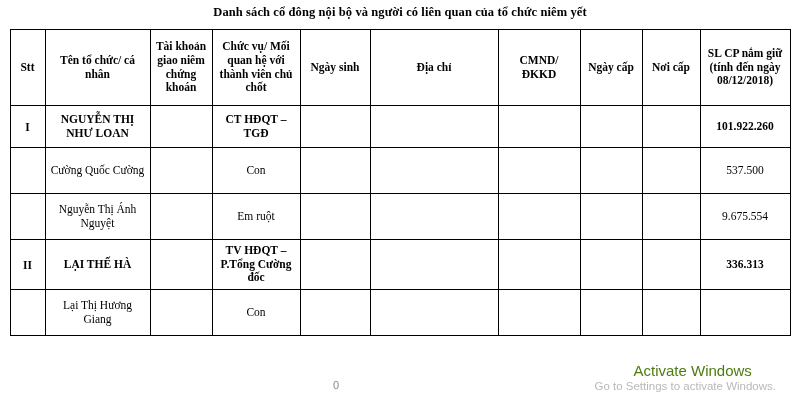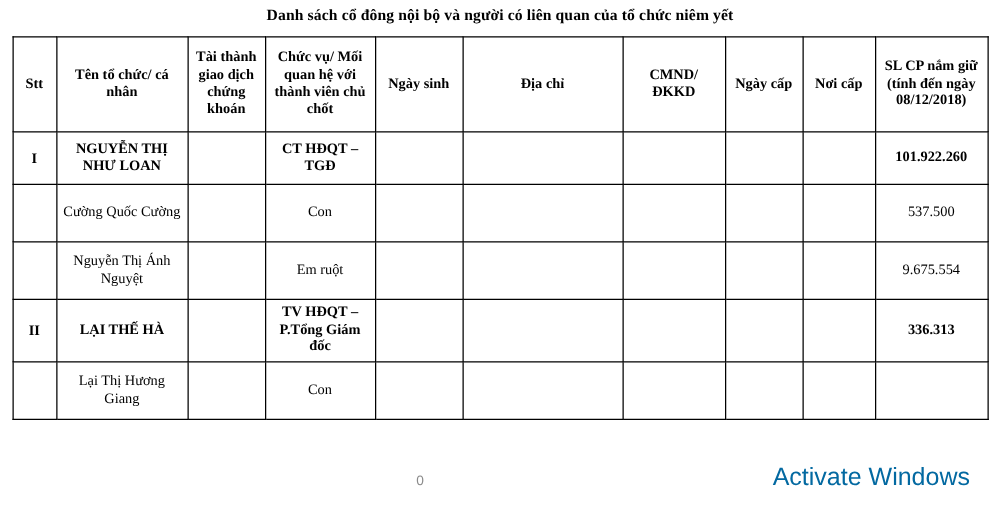--- a/index.html
+++ b/index.html
@@ -86,23 +86,23 @@
     position: absolute;
     right: 24px;
     bottom: 14px;
     text-align: left;
     color: #b9b9b9;
     font-family: "Liberation Sans", sans-serif;
     pointer-events: none;
     user-select: none;
   }
   .watermark .wm-title {
-    font-size: 20px;
+    font-size: 15px;
     line-height: 1.15;
-    color: #0369a1;
+    color: #4d7c0f;
     margin-left: 39px;
   }
   .watermark .wm-sub {
     font-size: 11.5px;
     line-height: 1.3;
     color: #b9b9b9;
   }
   .cursor-mark {
     position: absolute;
     left: 333px;
@@ -129,21 +129,21 @@
       <col style="width:128px">
       <col style="width:82px">
       <col style="width:62px">
       <col style="width:58px">
       <col style="width:90px">
     </colgroup>
     <thead>
       <tr>
         <th>Stt</th>
         <th>Tên tổ chức/ cá nhân</th>
-        <th>Tài thành giao dịch chứng khoán</th>
+        <th>Tài khoản giao niêm chứng khoán</th>
         <th>Chức vụ/ Mối quan hệ với thành viên chủ chốt</th>
         <th>Ngày sinh</th>
         <th>Địa chỉ</th>
         <th>CMND/ ĐKKD</th>
         <th>Ngày cấp</th>
         <th>Nơi cấp</th>
         <th>SL CP nắm giữ (tính đến ngày 08/12/2018)</th>
       </tr>
     </thead>
     <tbody>
@@ -180,21 +180,21 @@
           <td class="c-addr"></td>
           <td class="c-id"></td>
           <td class="c-issued"></td>
           <td class="c-place"></td>
           <td class="c-shares">9.675.554</td>
         </tr>
         <tr class="group row-h-grp2">
           <td class="c-stt">II</td>
           <td class="c-name">LẠI THẾ HÀ</td>
           <td class="c-acct"></td>
-          <td class="c-role">TV HĐQT – P.Tổng Giám đốc</td>
+          <td class="c-role">TV HĐQT – P.Tổng Cường đốc</td>
           <td class="c-dob"></td>
           <td class="c-addr"></td>
           <td class="c-id"></td>
           <td class="c-issued"></td>
           <td class="c-place"></td>
           <td class="c-shares">336.313</td>
         </tr>
         <tr class="row-h-tall">
           <td class="c-stt"></td>
           <td class="c-name">Lại Thị Hương Giang</td>
@@ -205,17 +205,18 @@
           <td class="c-id"></td>
           <td class="c-issued"></td>
           <td class="c-place"></td>
           <td class="c-shares"></td>
         </tr>
       </tbody>
   </table>
 
   <div class="watermark">
     <div class="wm-title">Activate Windows</div>
+    <div class="wm-sub">Go to Settings to activate Windows.</div>
   </div>
 
   <div class="cursor-mark">0</div>
 
 </div>
 
 </body></html>

